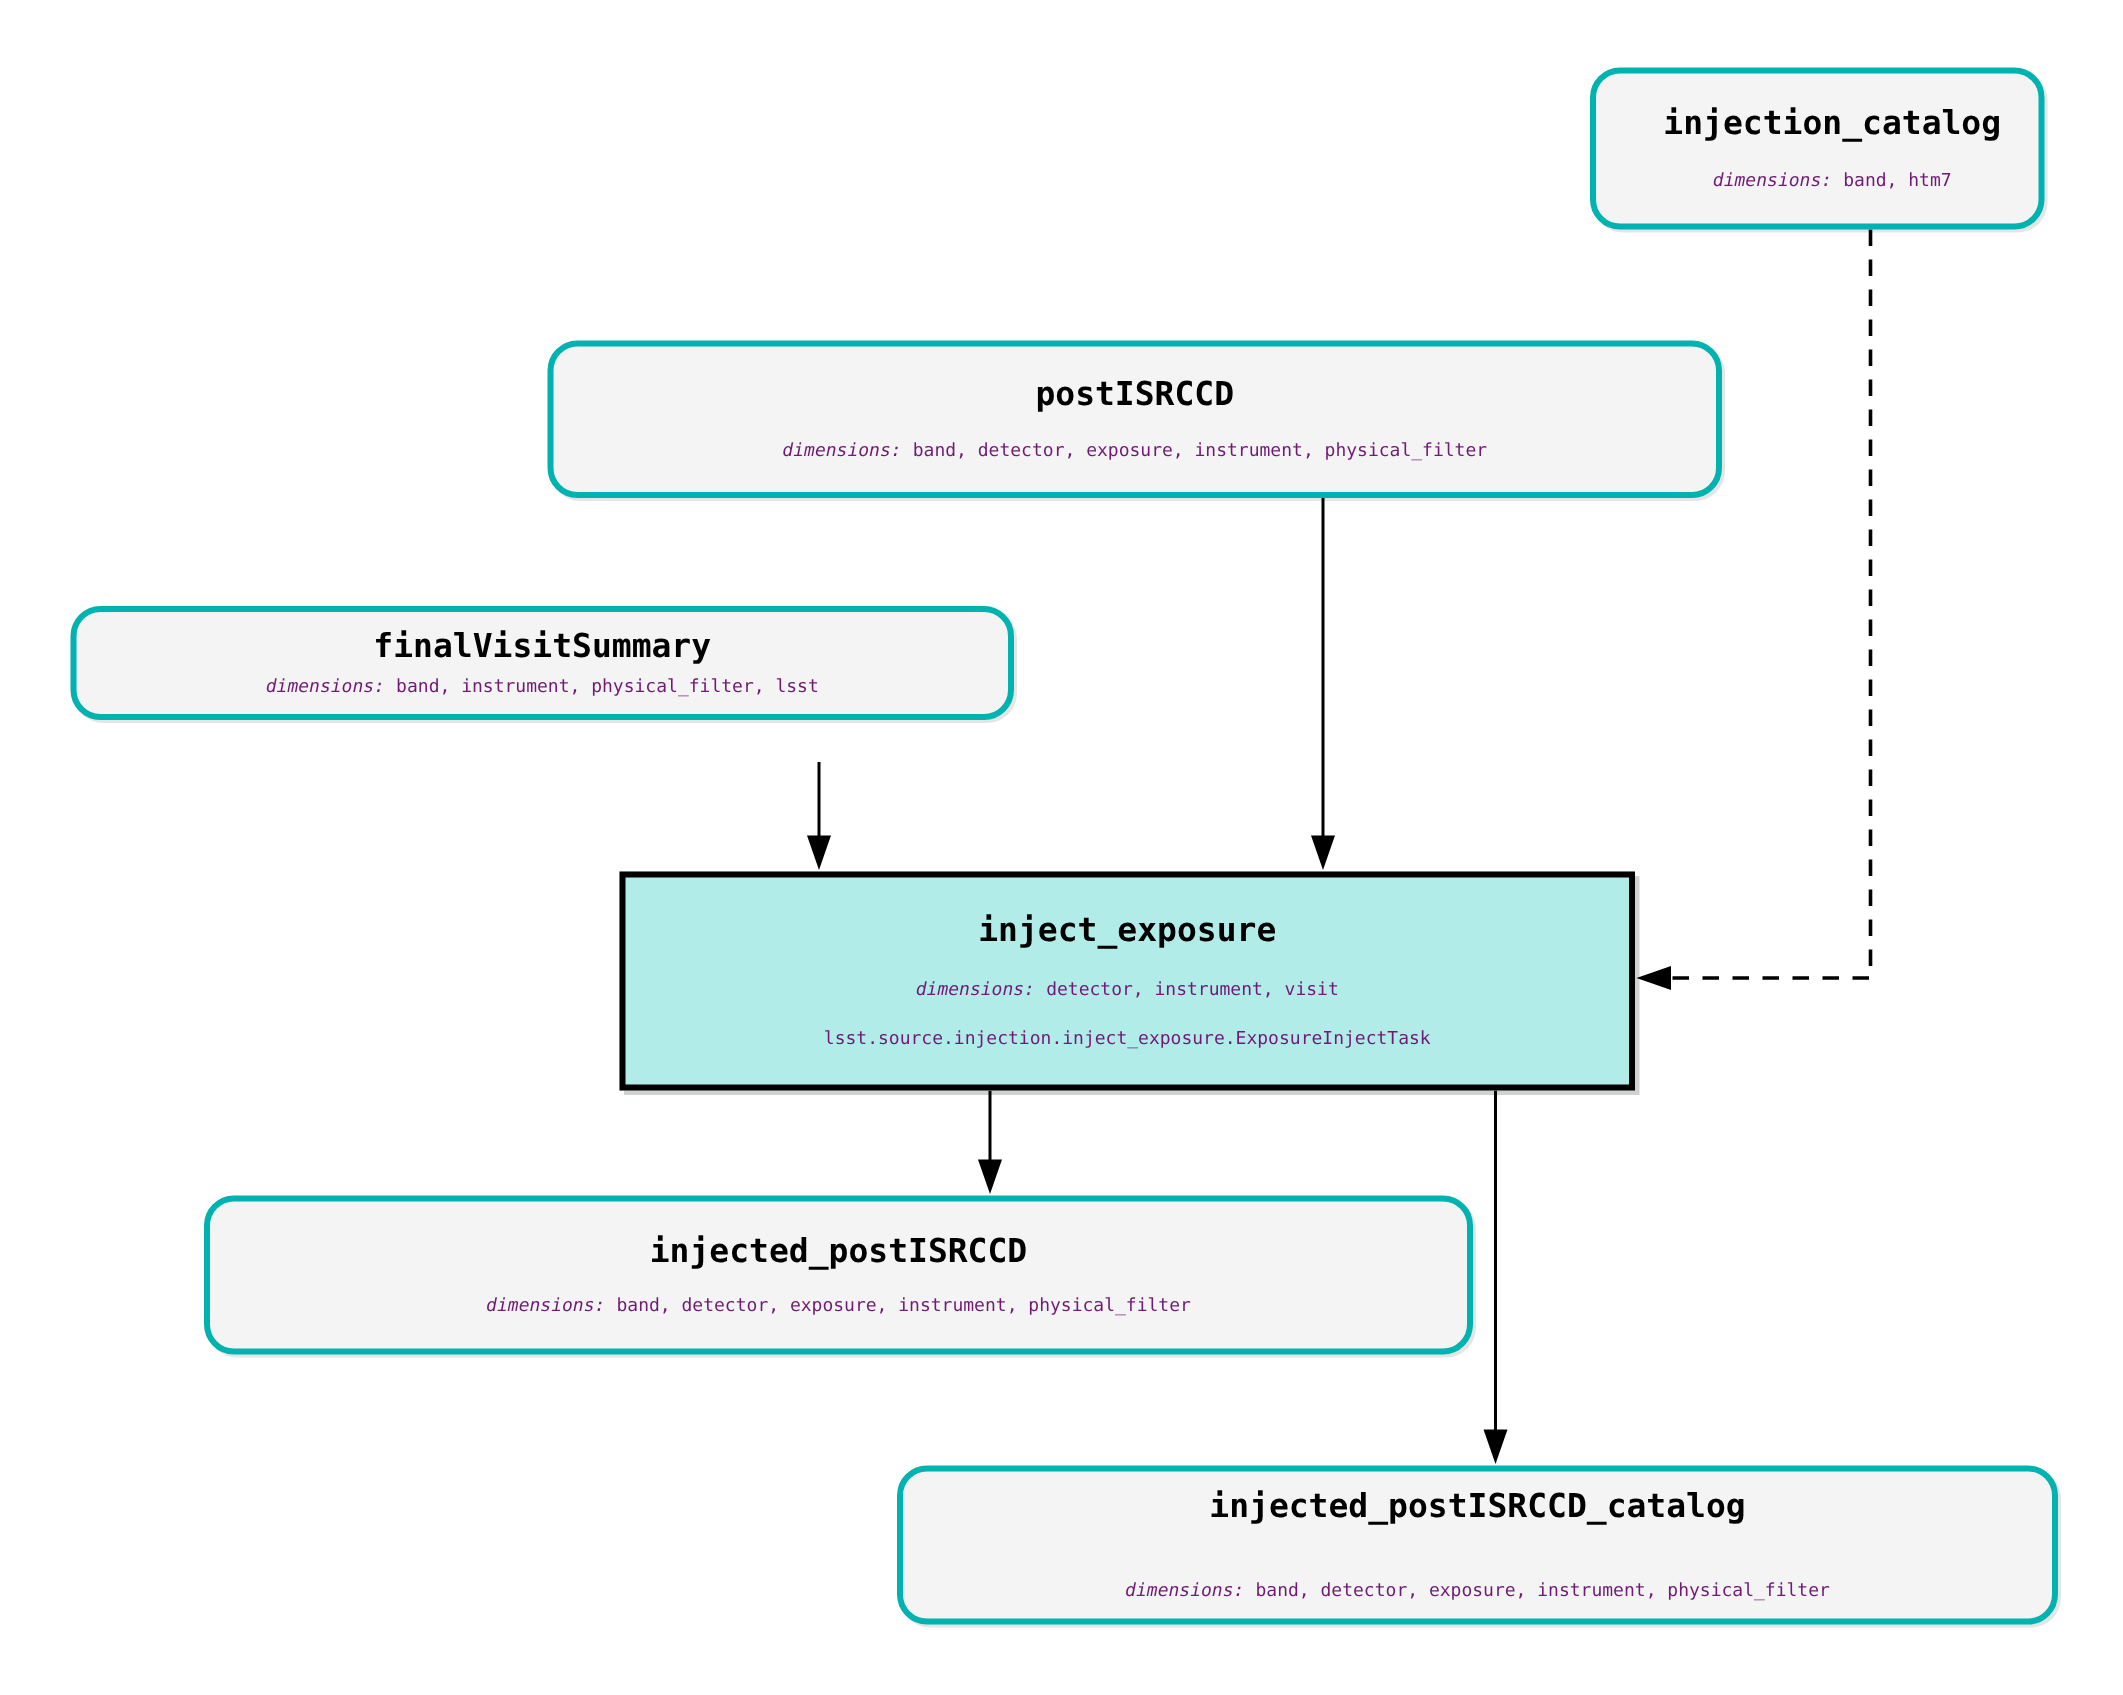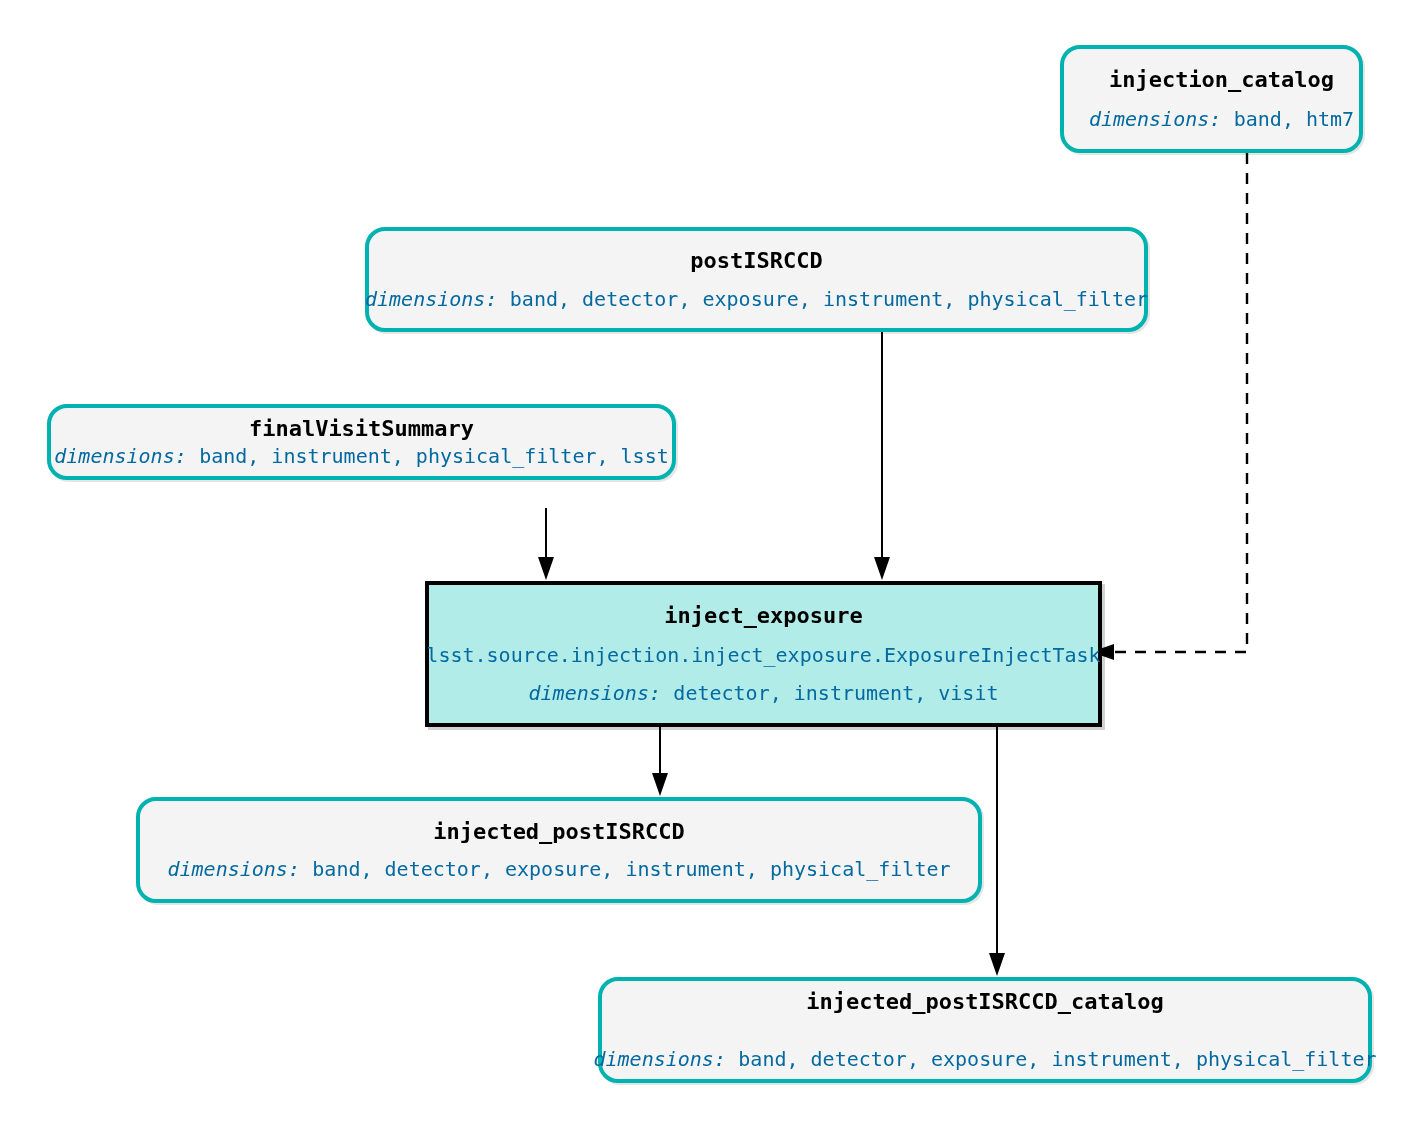--- a/index.html
+++ b/index.html
@@ -37,32 +37,31 @@
     background: #f4f4f4;
     border: 4px solid #00b2b0;
     border-radius: 20px;
     box-shadow: 2px 2px 0 rgba(0,0,0,0.10);
   }
   .node.task {
     background: #b2ece8;
     border: 4px solid #000000;
     border-radius: 0;
     box-shadow: 3px 3px 0 rgba(0,0,0,0.18);
-    margin-left: 12px;
   }
   .node-title {
     font-weight: bold;
     font-size: 22px;
     color: #000000;
     white-space: nowrap;
     line-height: 1.1;
   }
   .node-line {
-    font-size: 20px;
-    color: #0369a1;
+    font-size: 12px;
+    color: #701a75;
     white-space: nowrap;
     line-height: 1.1;
   }
   .dims-label {
     font-style: italic;
     margin-right: 0.62em;
   }
   
   #node-injection_catalog        { left: 1060px; top: 45px;  width: 303px; height: 108px; padding-left: 34px; }
   #node-postISRCCD               { left: 365px;  top: 227px; width: 783px; height: 105px; }
@@ -119,24 +118,24 @@
 
   <div class="node dataset" id="node-finalVisitSummary">
     <div class="node-title">finalVisitSummary</div>
     <div class="node-line">
       <span class="dims-label">dimensions:</span><span>band, instrument, physical_filter, lsst</span>
     </div>
   </div>
 
   <div class="node task" id="node-inject_exposure">
     <div class="node-title">inject_exposure</div>
-    <div class="node-line">lsst.source.injection.inject_exposure.ExposureInjectTask</div>
     <div class="node-line">
       <span class="dims-label">dimensions:</span><span>detector, instrument, visit</span>
     </div>
+    <div class="node-line">lsst.source.injection.inject_exposure.ExposureInjectTask</div>
   </div>
 
   <div class="node dataset" id="node-injected_postISRCCD">
     <div class="node-title">injected_postISRCCD</div>
     <div class="node-line">
       <span class="dims-label">dimensions:</span><span>band, detector, exposure, instrument, physical_filter</span>
     </div>
   </div>
 
   <div class="node dataset" id="node-injected_postISRCCD_catalog">

